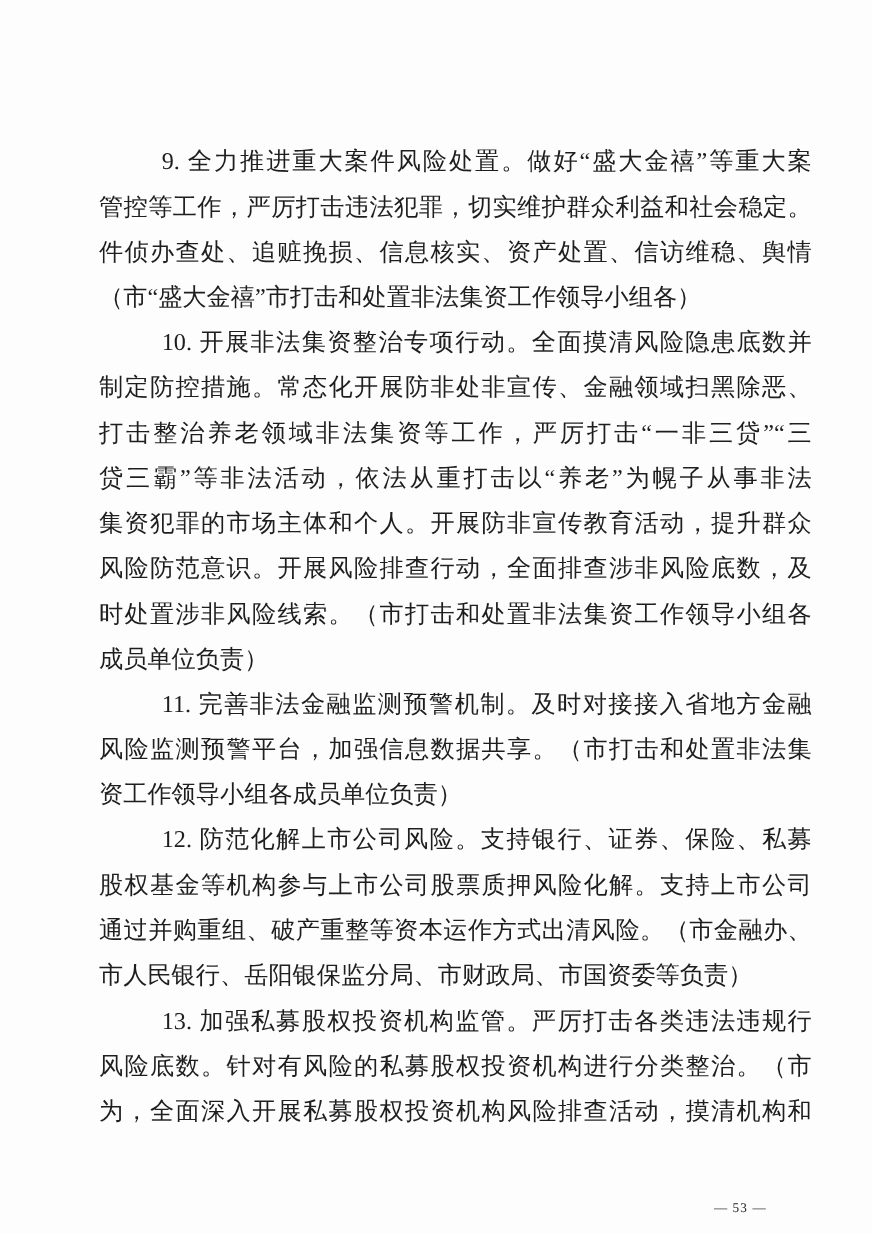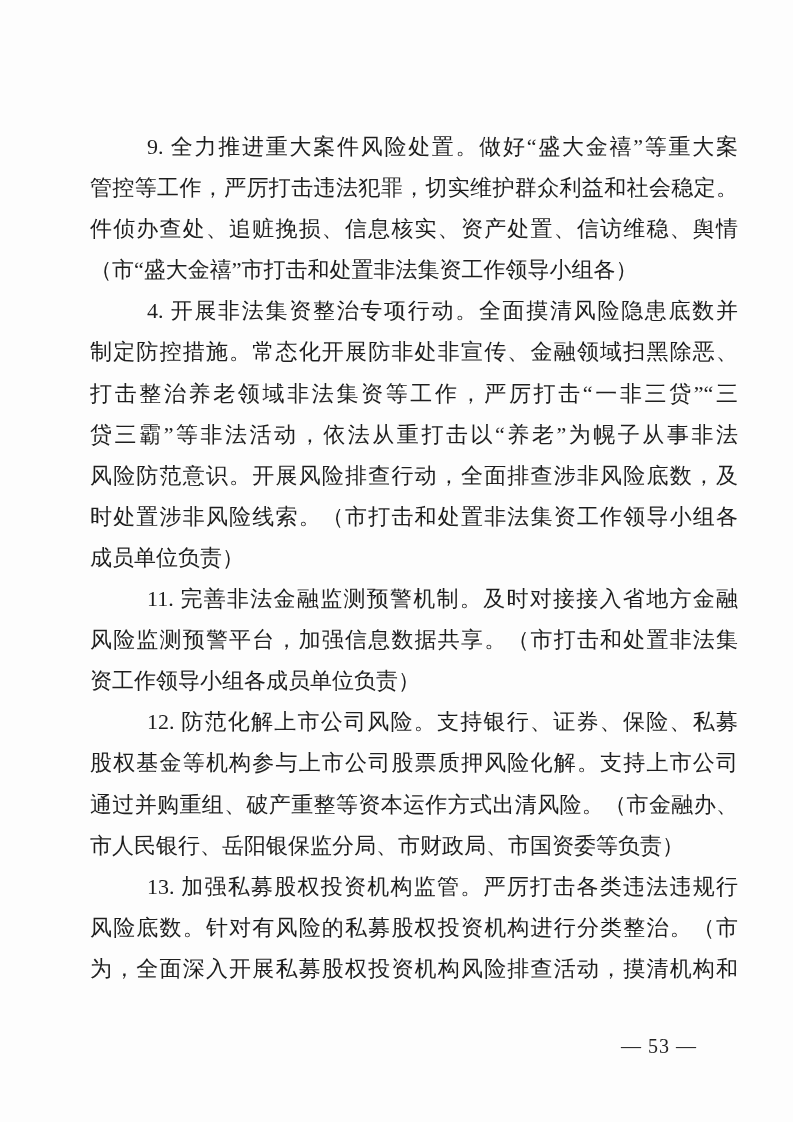--- a/index.html
+++ b/index.html
@@ -34,44 +34,45 @@
   .line.j {
     text-align-last: justify;
     -moz-text-align-last: justify;
     text-justify: inter-character;
   }
   .line.indent {
     text-indent: 57px;
   }
   .page-footer {
     position: absolute;
-    top: 1033px;
+    top: 1085px;
     right: 96px;
     width: 120px;
     height: 26px;
     line-height: 26px;
-    font-size: 20px;
+    font-size: 12px;
     text-align: right;
     letter-spacing: 1px;
     color: #222222;
   }
 </style>
 </head>
 <body>
 
 <div class="doc-page">
   <div class="text-block">
     <div class="line indent j">9. 全力推进重大案件风险处置。做好“盛大金禧”等重大案</div>
     <div class="line j">管控等工作，严厉打击违法犯罪，切实维护群众利益和社会稳定。</div>
     <div class="line j">件侦办查处、追赃挽损、信息核实、资产处置、信访维稳、舆情</div>
     <div class="line">（市“盛大金禧”市打击和处置非法集资工作领导小组各）</div>
-    <div class="line indent j">4. 开展非法集资整治专项行动。全面摸清风险隐患底数并</div>
+    <div class="line indent j">10. 开展非法集资整治专项行动。全面摸清风险隐患底数并</div>
     <div class="line j">制定防控措施。常态化开展防非处非宣传、金融领域扫黑除恶、</div>
     <div class="line j">打击整治养老领域非法集资等工作，严厉打击“一非三贷”“三</div>
     <div class="line j">贷三霸”等非法活动，依法从重打击以“养老”为幌子从事非法</div>
+    <div class="line j">集资犯罪的市场主体和个人。开展防非宣传教育活动，提升群众</div>
     <div class="line j">风险防范意识。开展风险排查行动，全面排查涉非风险底数，及</div>
     <div class="line j">时处置涉非风险线索。（市打击和处置非法集资工作领导小组各</div>
     <div class="line">成员单位负责）</div>
     <div class="line indent j">11. 完善非法金融监测预警机制。及时对接接入省地方金融</div>
     <div class="line j">风险监测预警平台，加强信息数据共享。（市打击和处置非法集</div>
     <div class="line">资工作领导小组各成员单位负责）</div>
     <div class="line indent j">12. 防范化解上市公司风险。支持银行、证券、保险、私募</div>
     <div class="line j">股权基金等机构参与上市公司股票质押风险化解。支持上市公司</div>
     <div class="line j">通过并购重组、破产重整等资本运作方式出清风险。（市金融办、</div>
     <div class="line">市人民银行、岳阳银保监分局、市财政局、市国资委等负责）</div>

